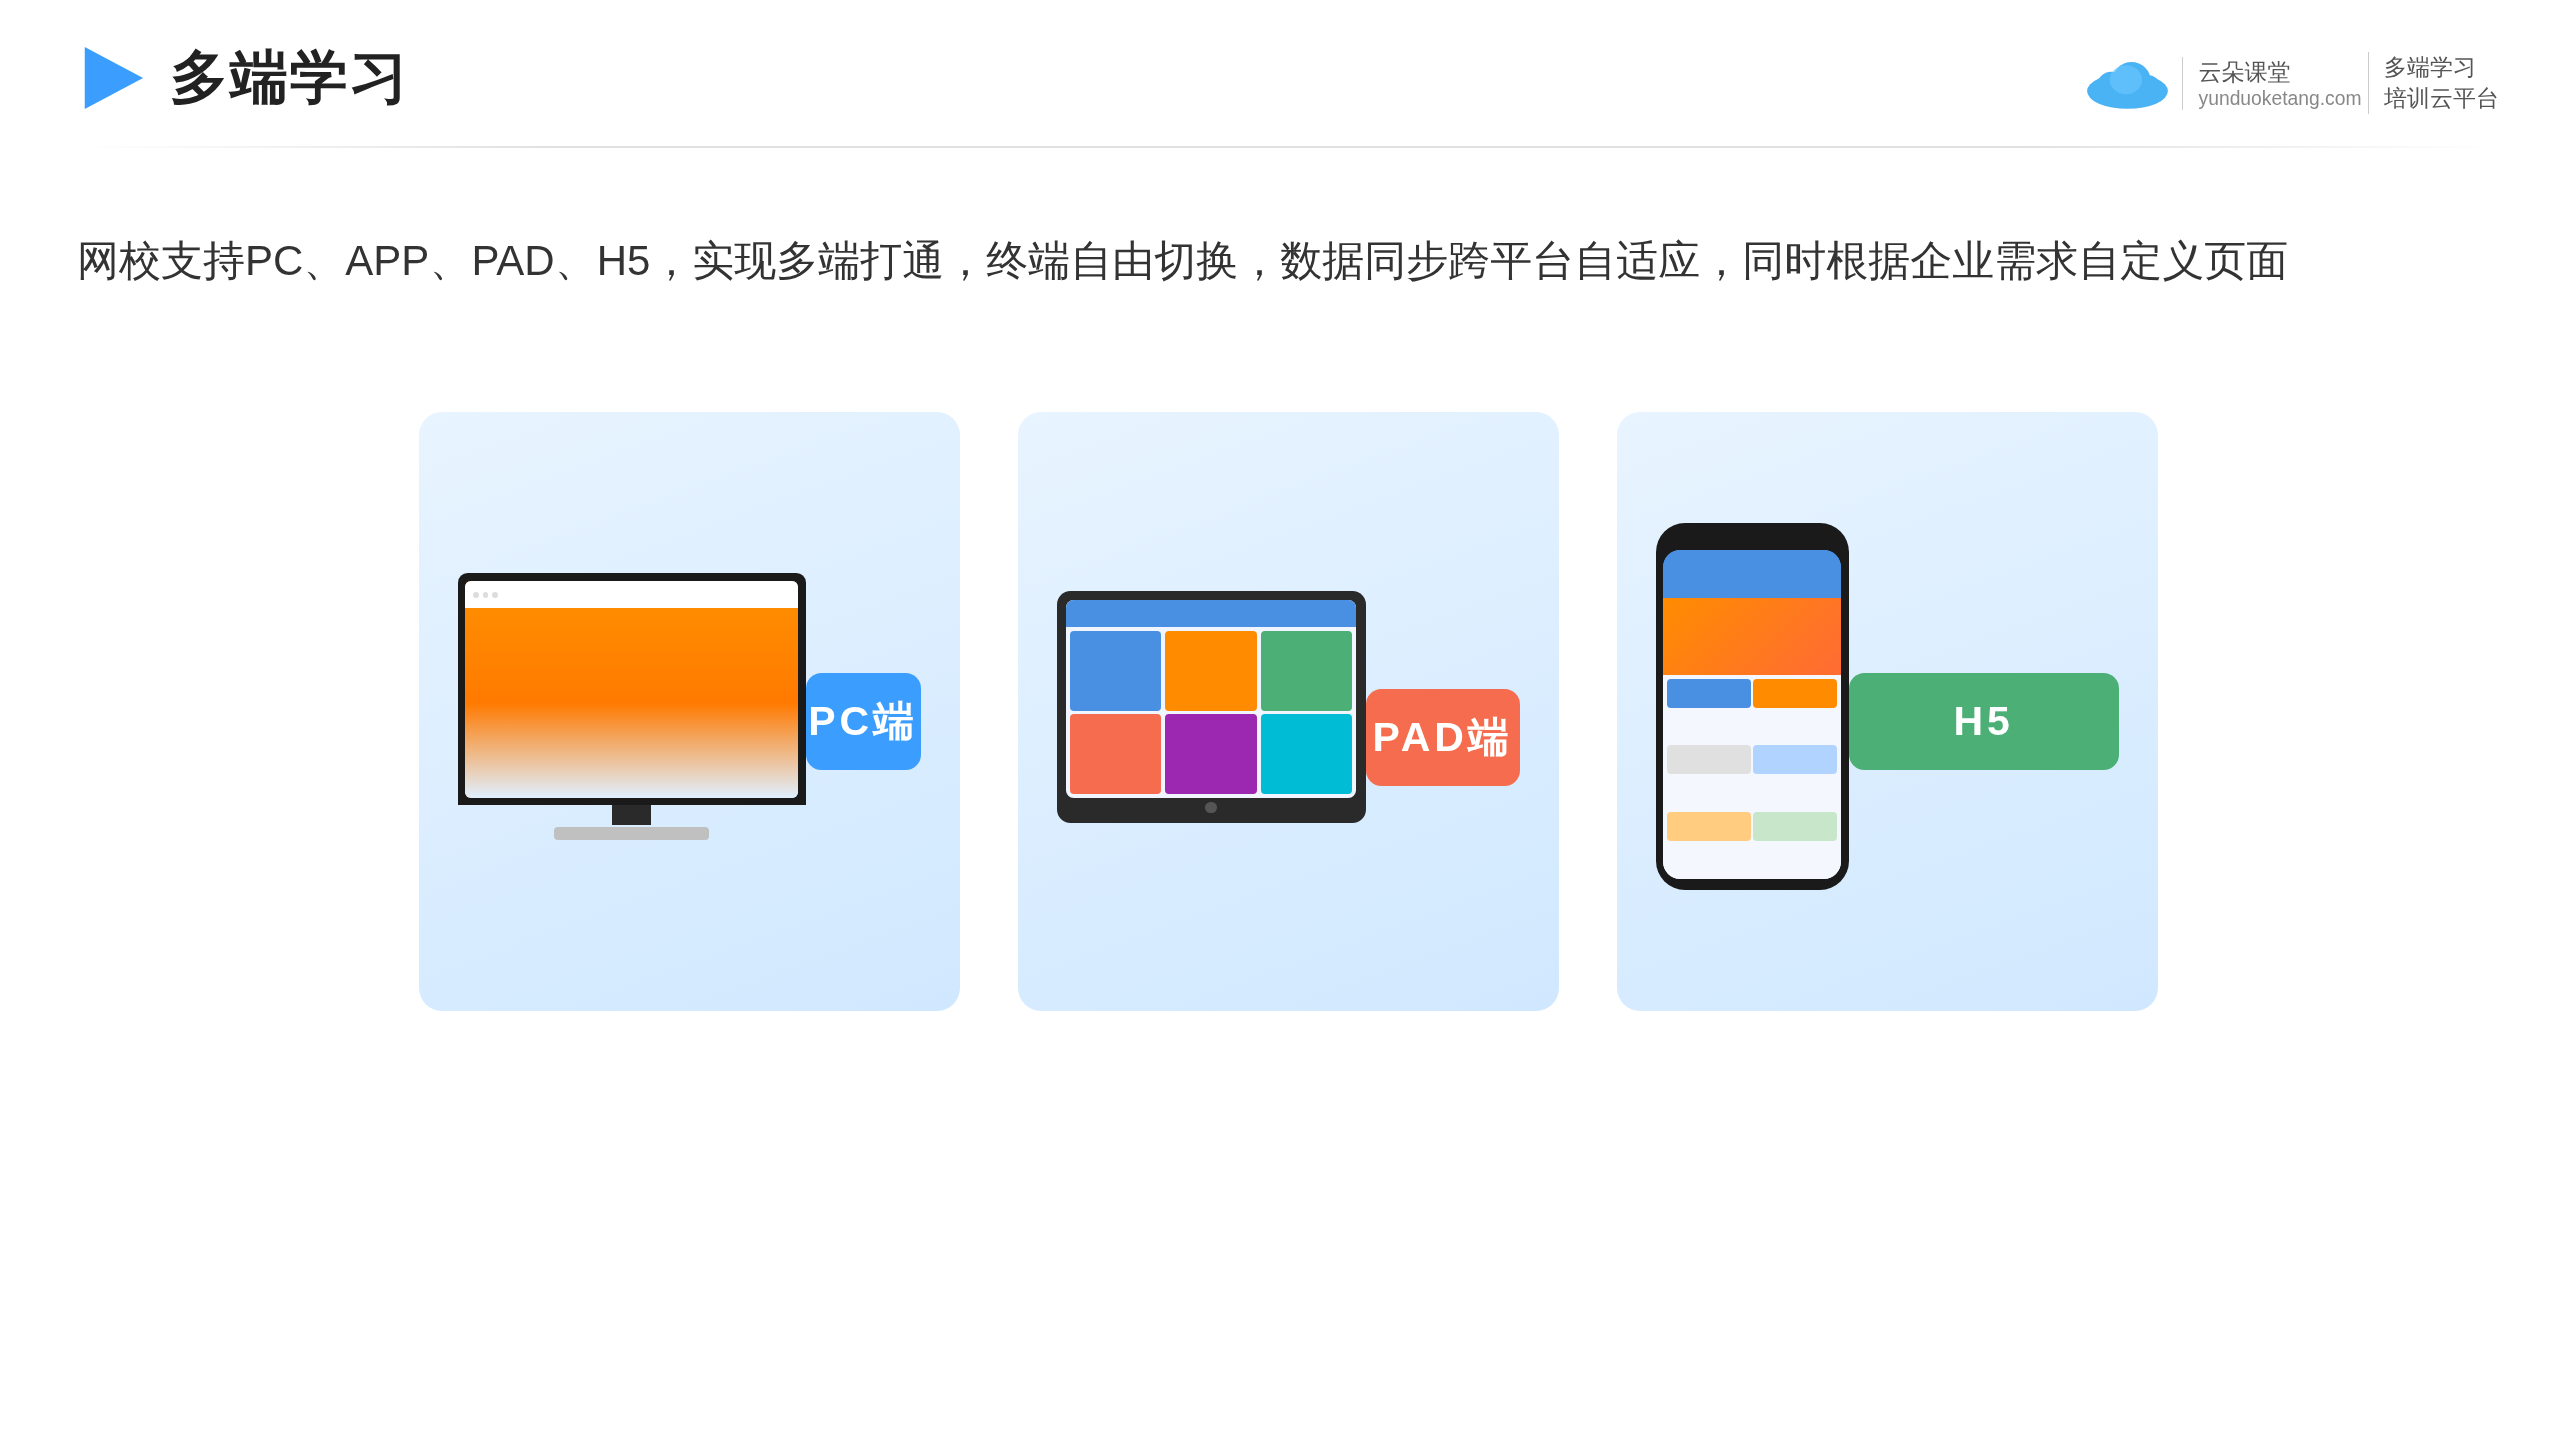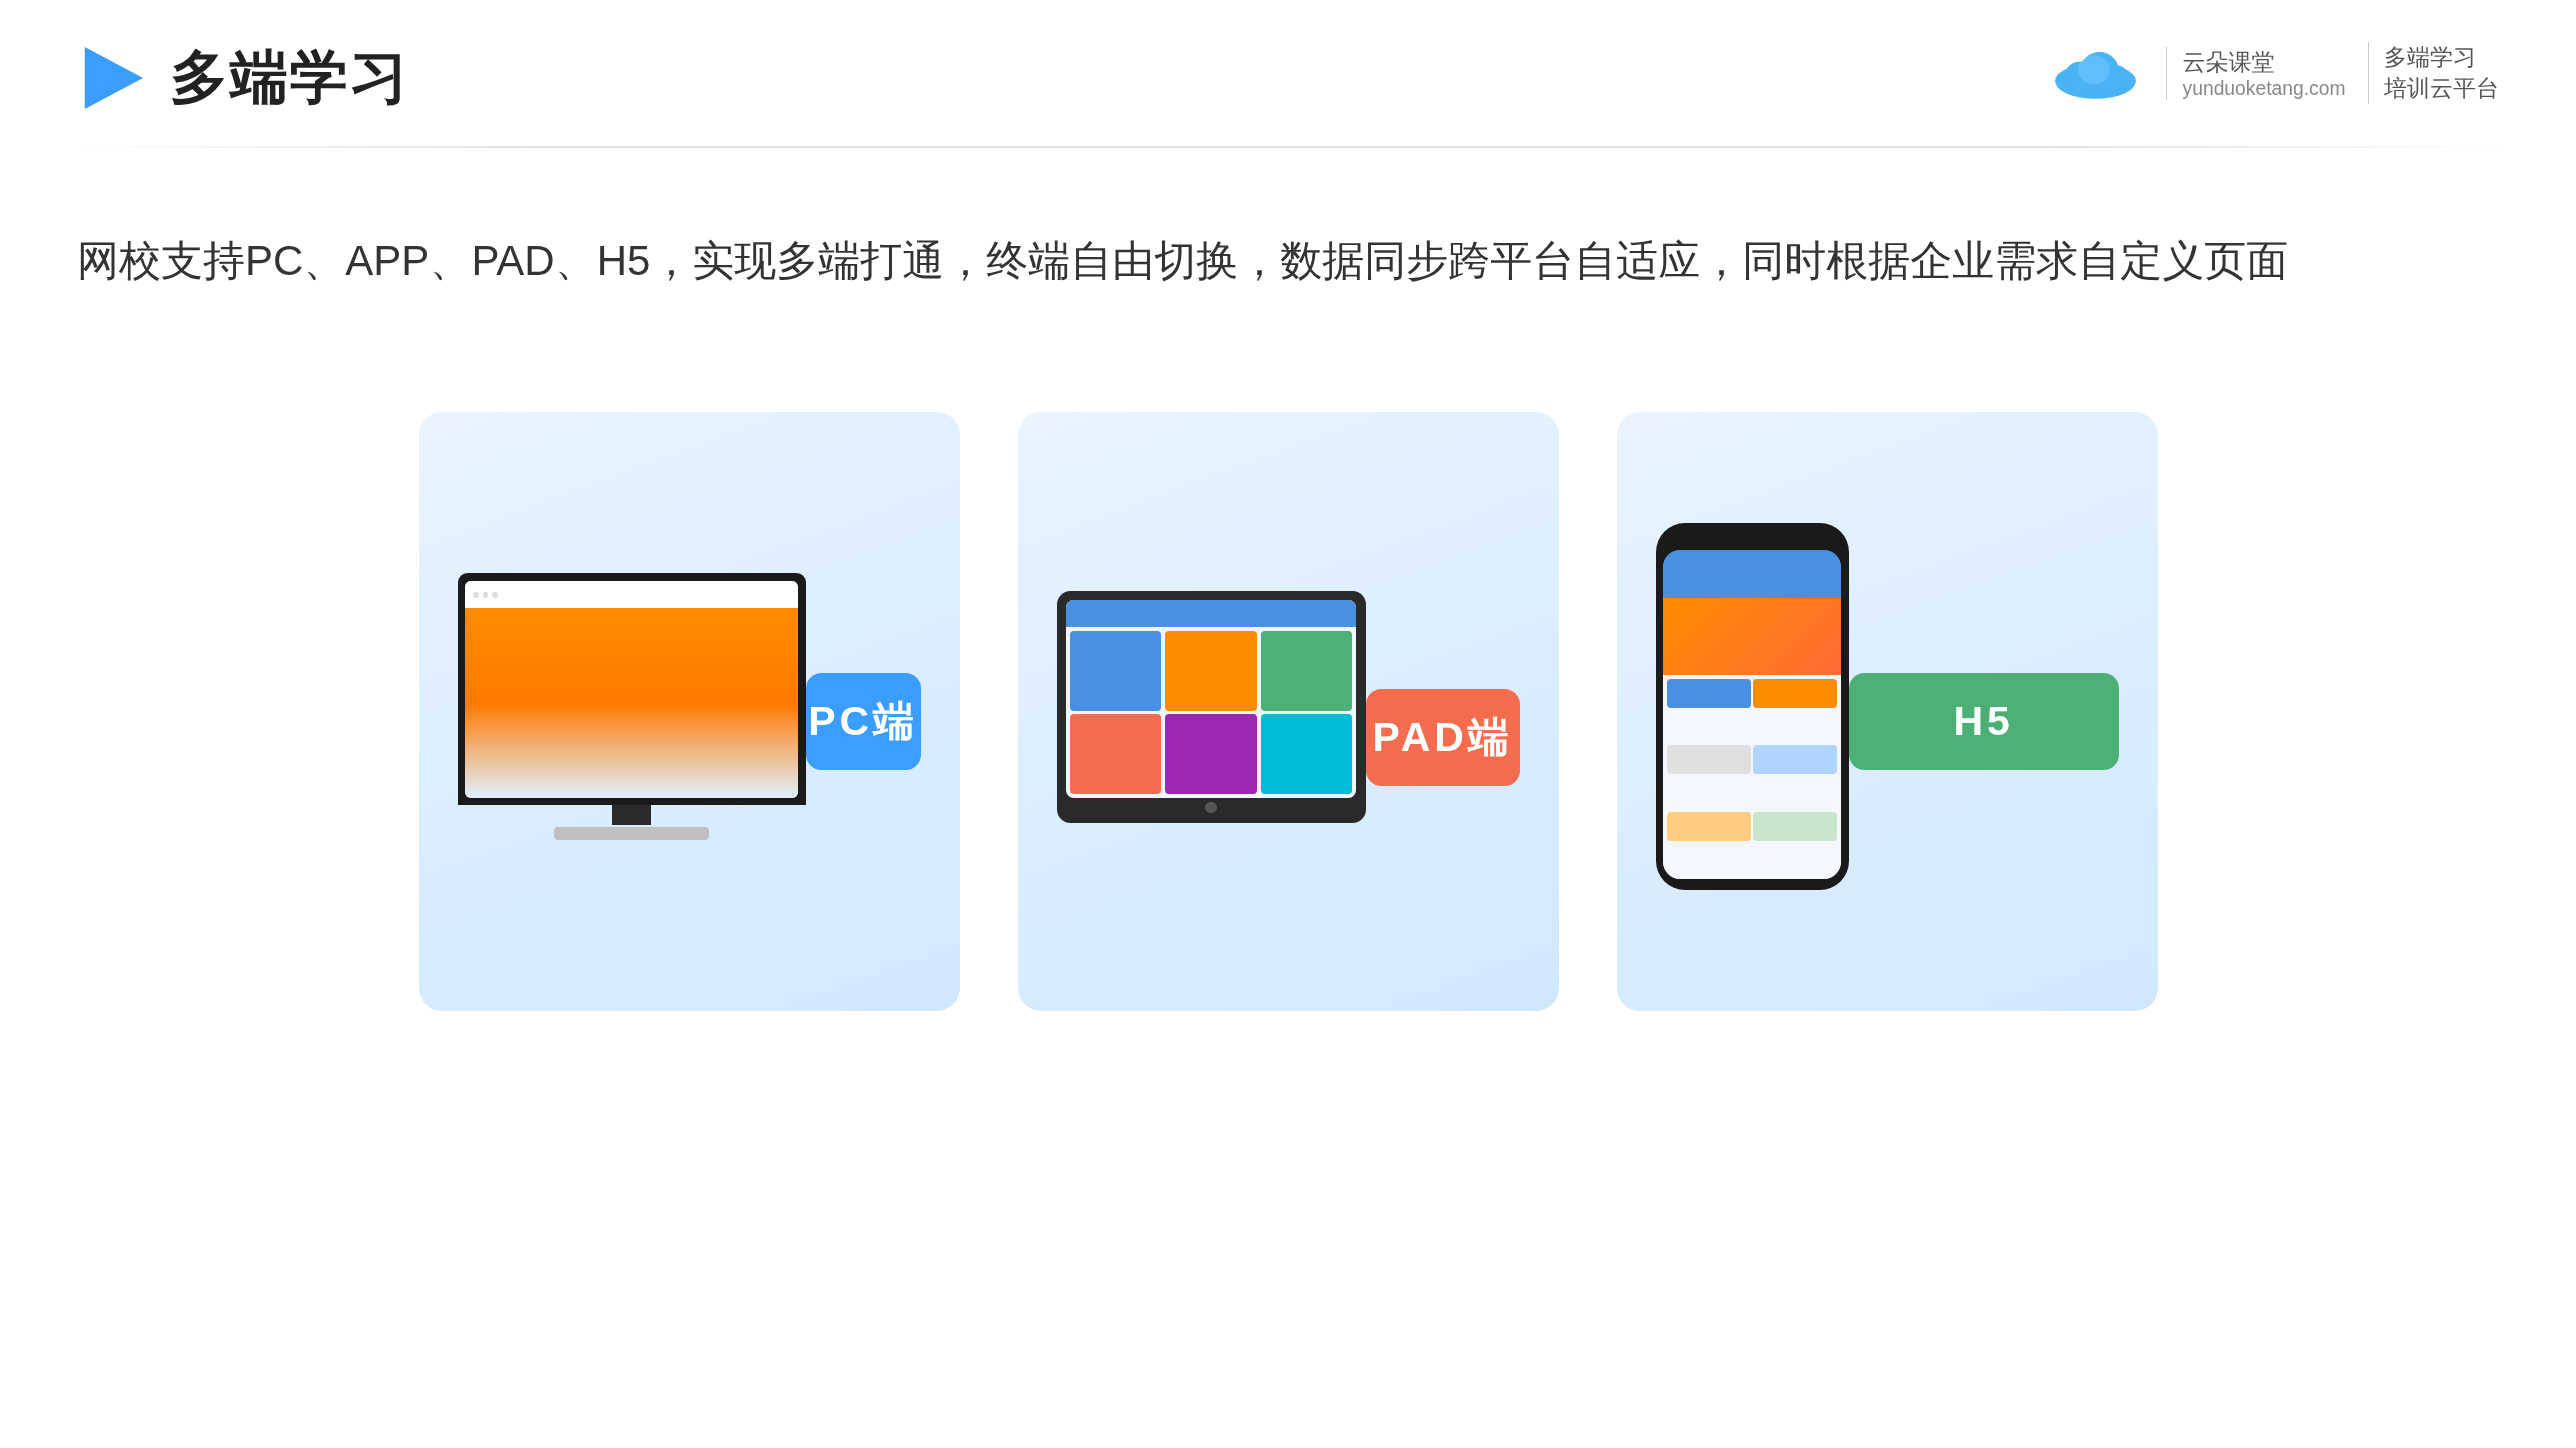--- a/index.html
+++ b/index.html
@@ -7,21 +7,21 @@
       width: 2576px;
       height: 1449px;
       background: #ffffff;
       font-family: 'PingFang SC', 'Microsoft YaHei', sans-serif;
       overflow: hidden;
     }
 
     
     .header {
       display: flex;
-      align-items: flex-start;
+      align-items: flex-end;
       justify-content: space-between;
       padding: 39px 77px 0 77px;
     }
 
     .logo-left {
       display: flex;
       align-items: center;
       gap: 23px;
     }
 
@@ -39,21 +39,21 @@
 
     .logo-right {
       display: flex;
       align-items: center;
       gap: 19.3px;
     }
 
     .cloud-logo {
       display: flex;
       align-items: center;
-      gap: 22px;
+      gap: 6px;
     }
 
     .cloud-icon-svg {
       width: 97px;
       height: 68px;
     }
 
     .logo-text-block {
       display: flex;
       flex-direction: column;

